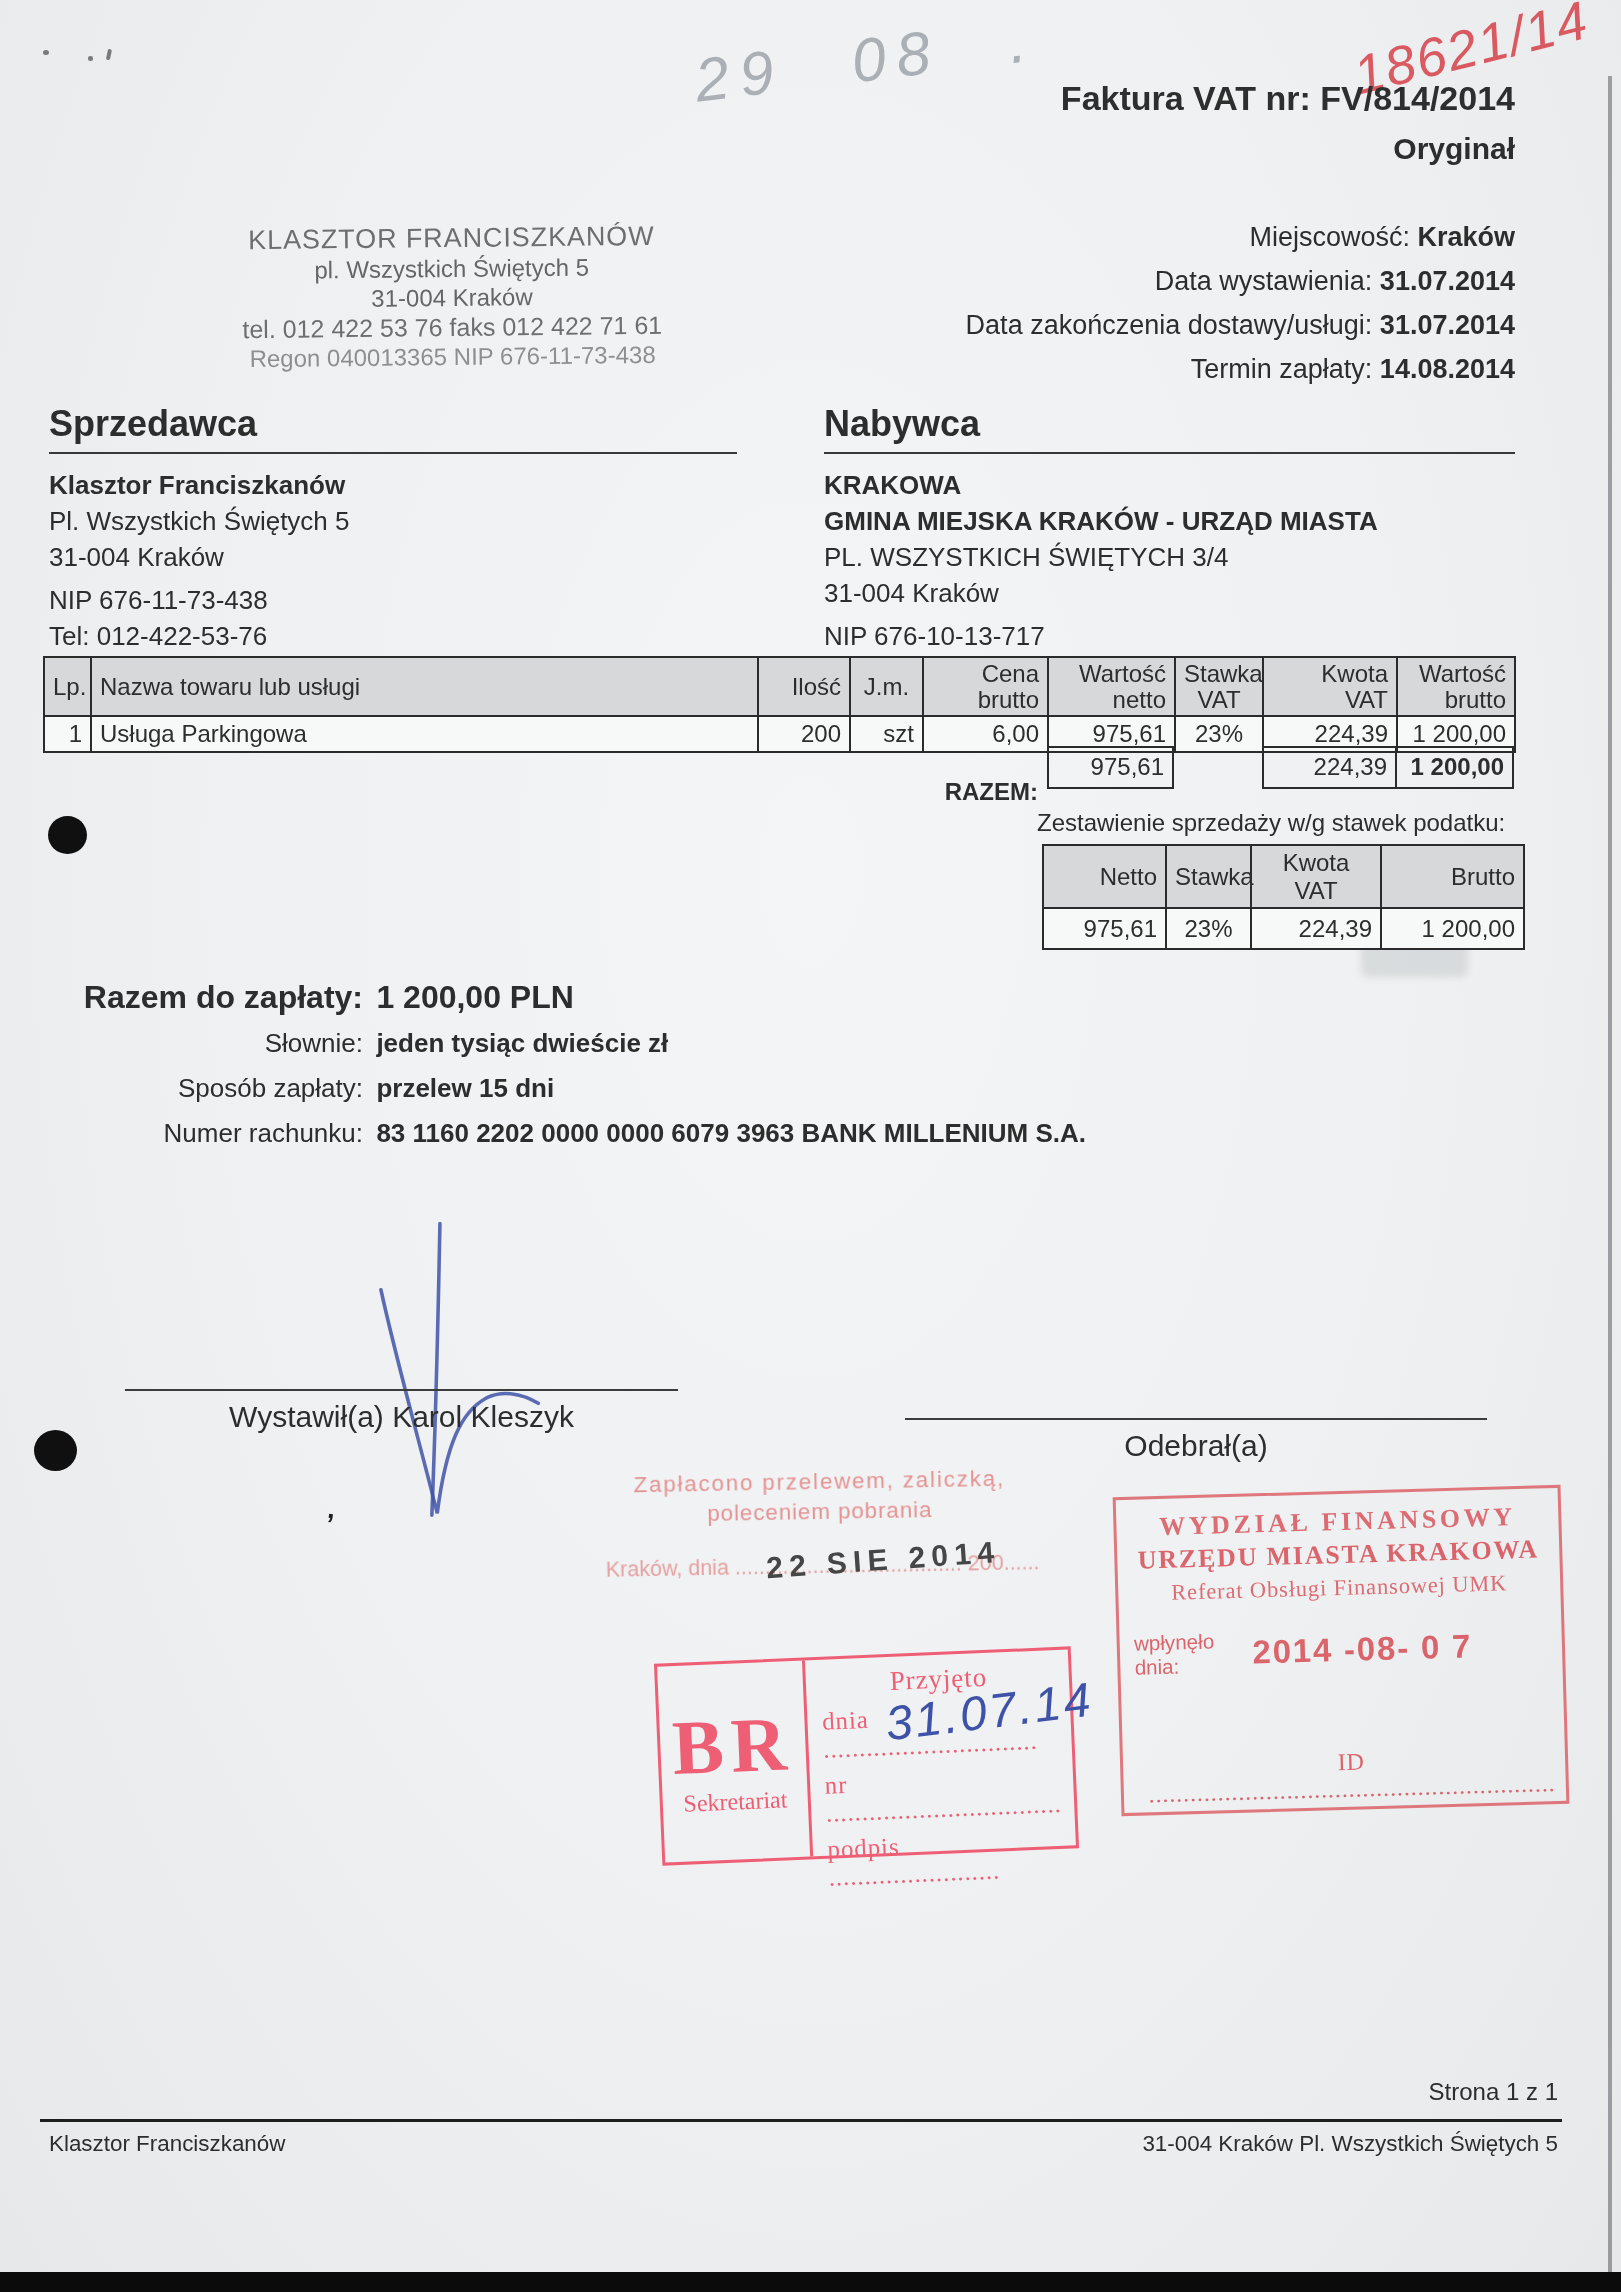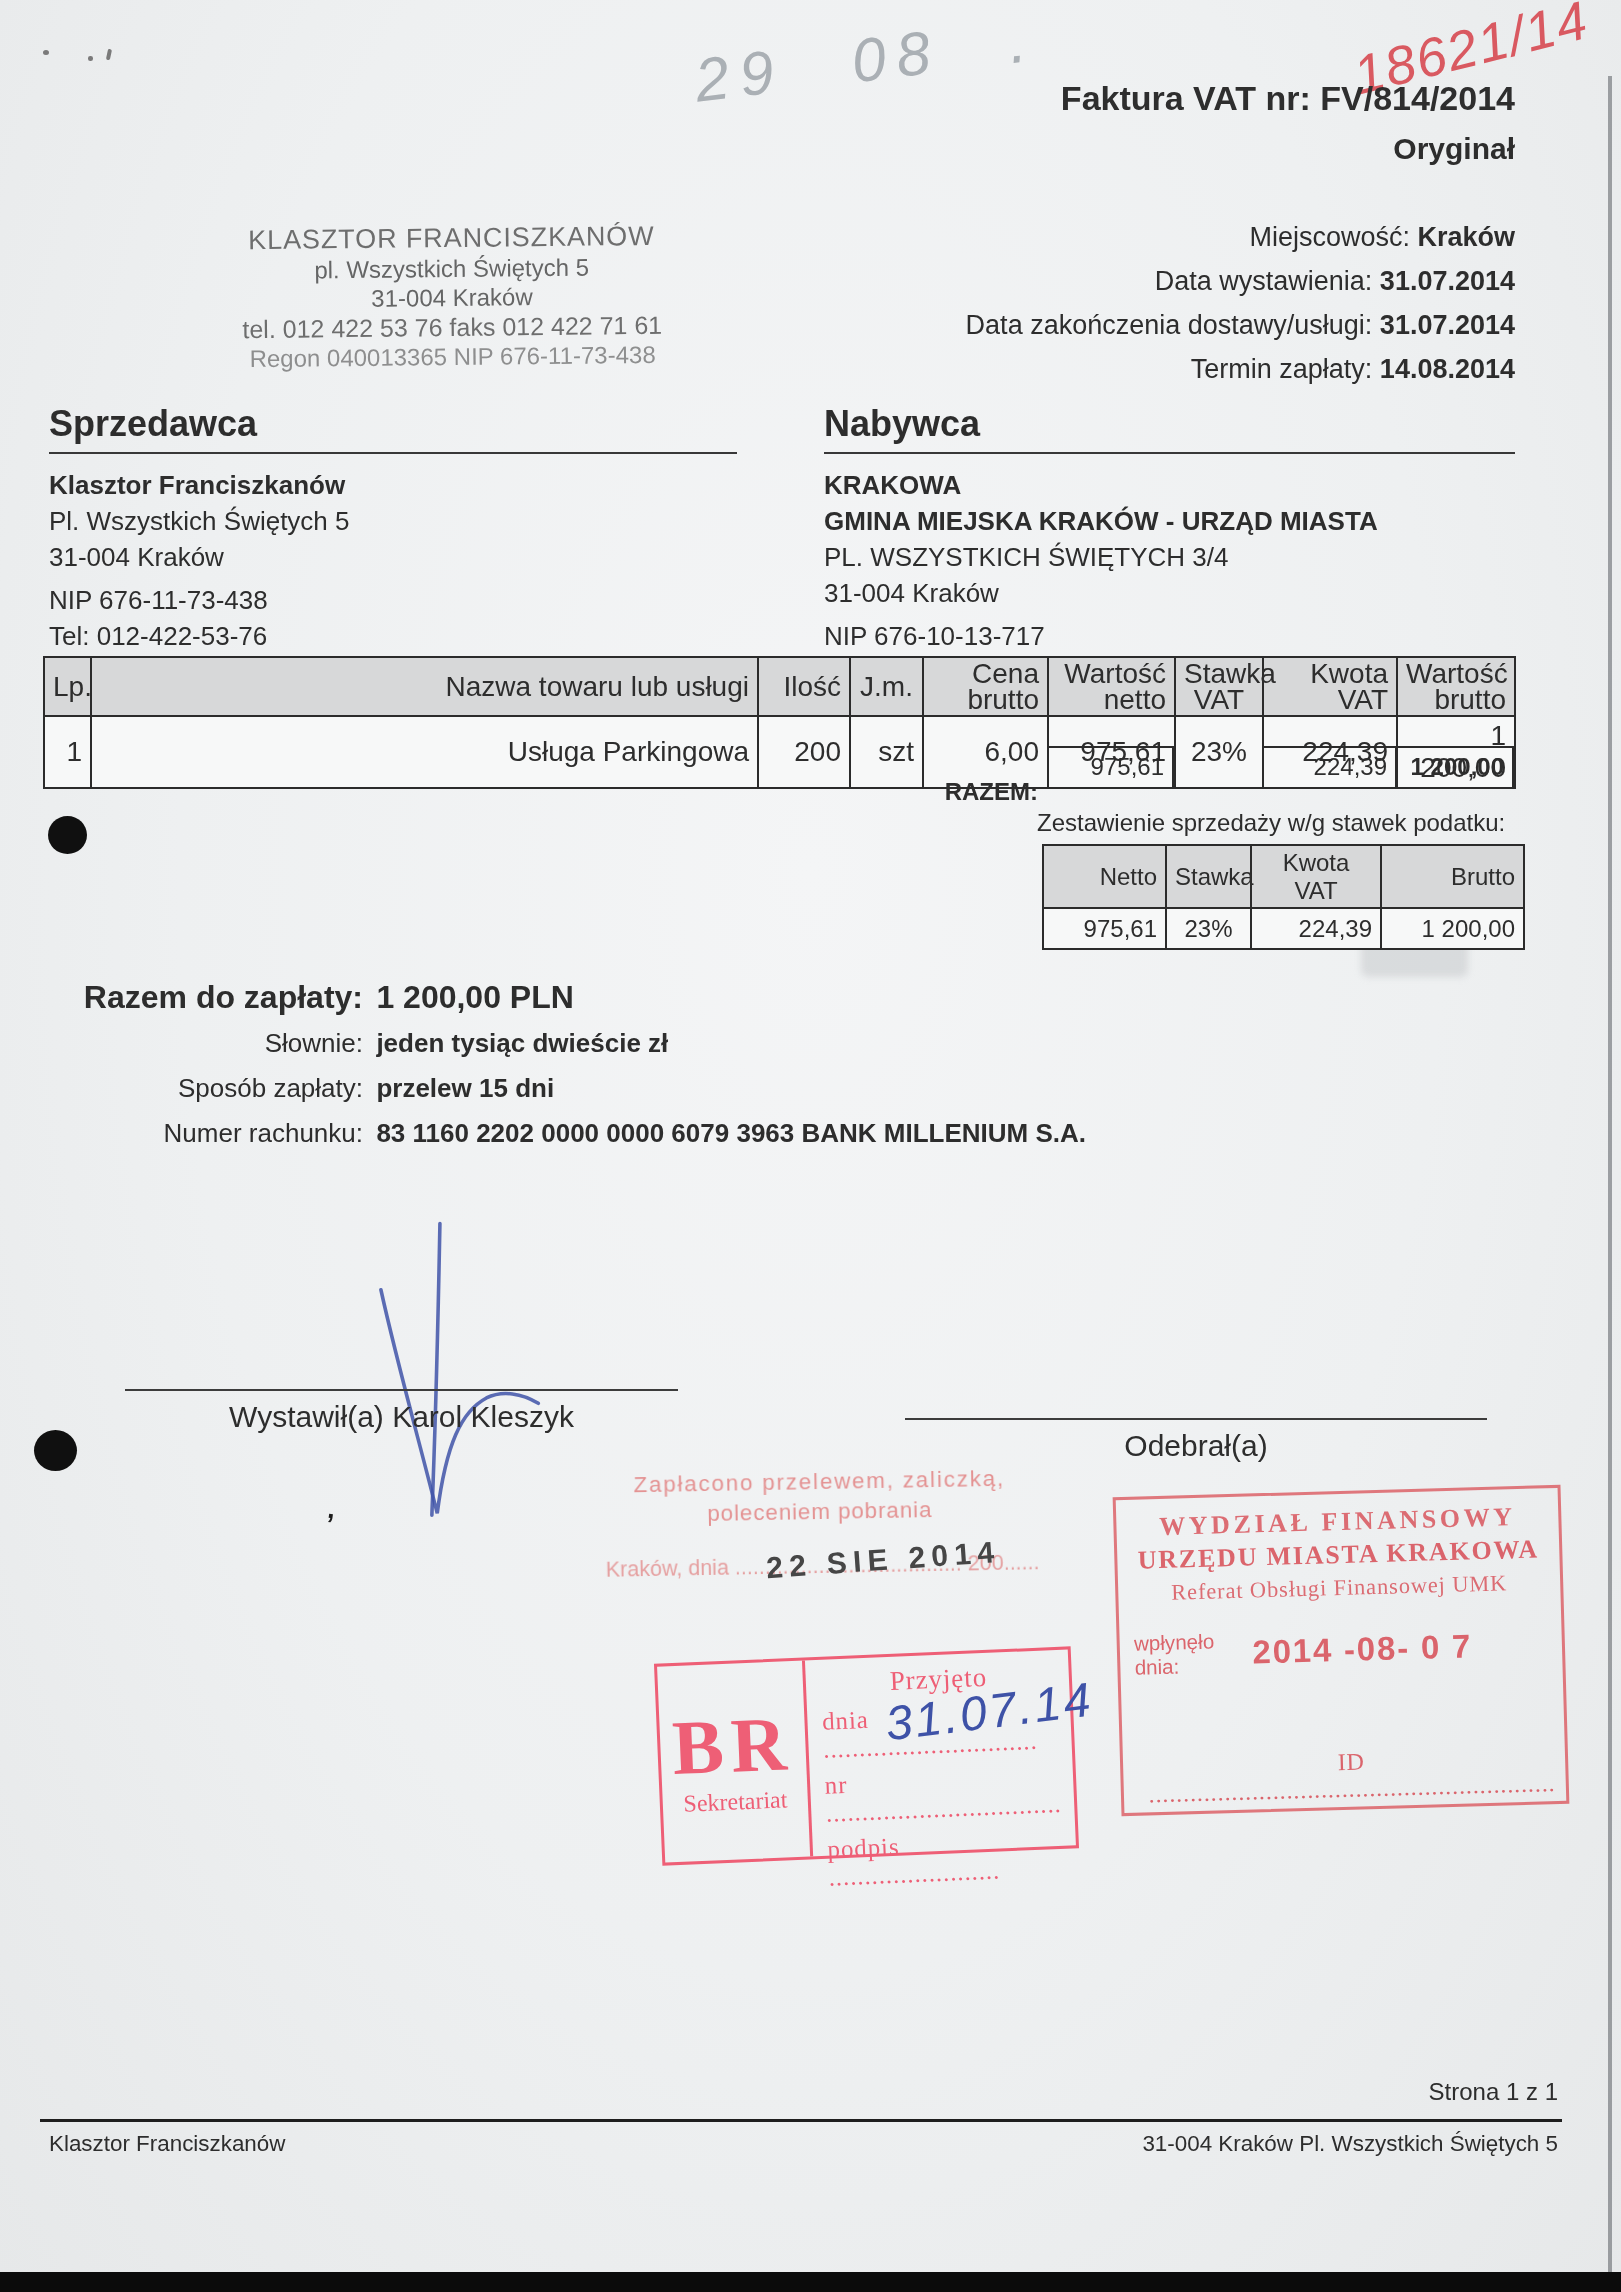--- a/index.html
+++ b/index.html
@@ -52,25 +52,25 @@
   .party { position:absolute; top:403px; }
   .party-seller { left:49px; width:688px; }
   .party-buyer  { left:824px; width:691px; }
   .party-heading { font-size:36px; font-weight:bold; padding-bottom:7.2px; border-bottom:2.7px solid #383838; }
   .party-lines { margin-top:12.5px; font-size:26px; line-height:36px; }
   .party-lines .nm { font-weight:bold; }
   .party-lines .gap { margin-top:7.2px; }
 
   
   table { border-collapse:collapse; table-layout:fixed; }
-  .items { position:absolute; left:43px; top:656px; width:1472px; font-size:28px;border-radius:26px; }
+  .items { position:absolute; left:43px; top:656px; width:1472px; font-size:24px;border-radius:26px; }
   .items th, .items td { border:2.7px solid #2b2b2b; padding:2.7px 8px; }
   .items th { background:#d7d8d9; font-weight:normal; height:54px; vertical-align:middle; line-height:26px; }
   .items td { height:36px; background:#f7f8f8; }
-  .al { text-align:right; } .ar { text-align:right; } .ac { text-align:center; }
+  .al { text-align:left; } .ar { text-align:right; } .ac { text-align:center; }
 
   .razem-row { position:absolute; left:922px; top:746px; display:flex; font-size:24px; height:43px; }
   .razem-label { width:125px; text-align:right; padding-right:9px; font-weight:bold; line-height:43px;margin-top:24px; }
   .rbox { border:2.7px solid #2b2b2b; text-align:right; padding:0 8px; line-height:38px; }
   .razem-netto { width:127px; }
   .razem-gap { width:88px; }
   .razem-vat { width:134px; border-right-width:1.8px; }
   .razem-brutto { width:118px; border-left-width:1.8px; font-weight:bold; }
 
   

